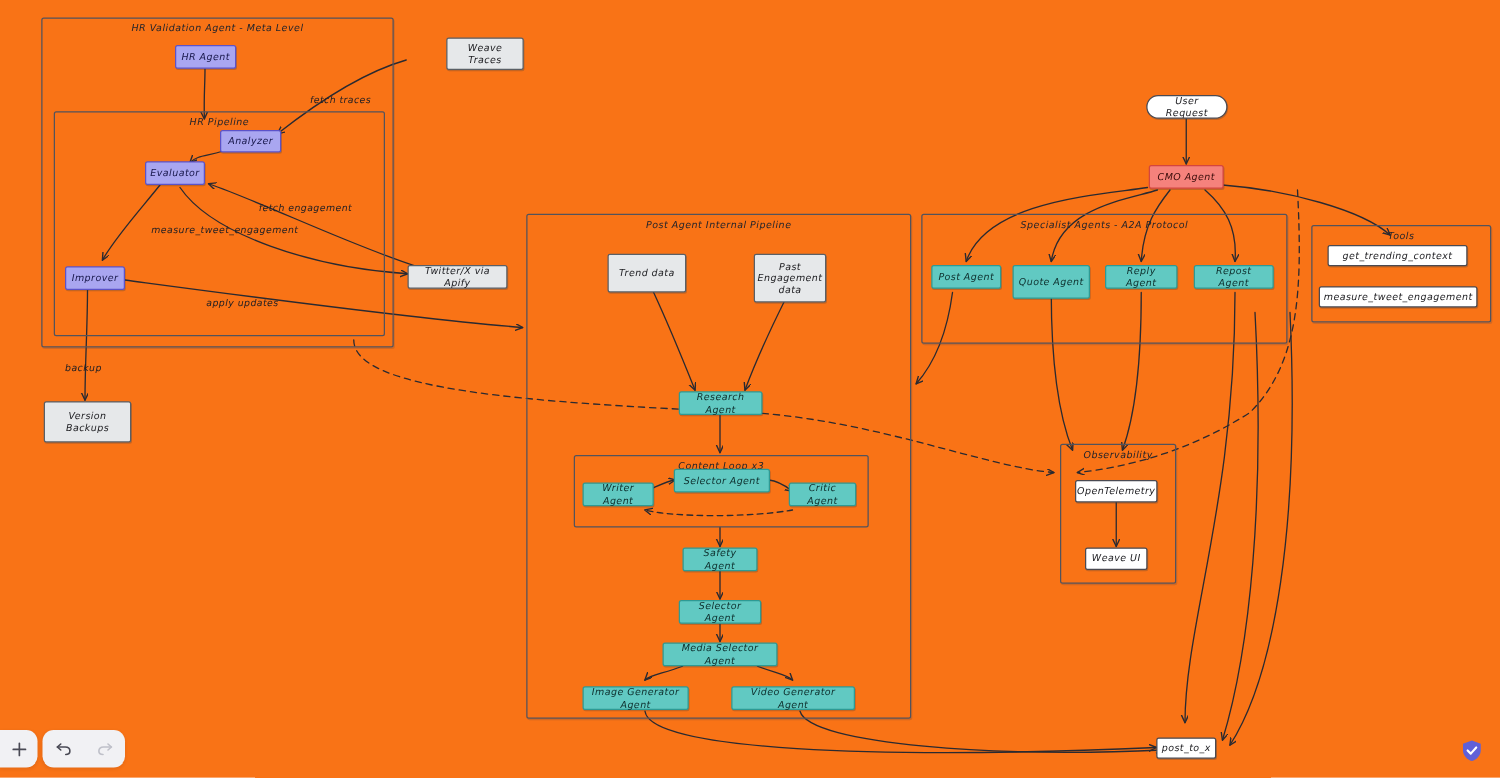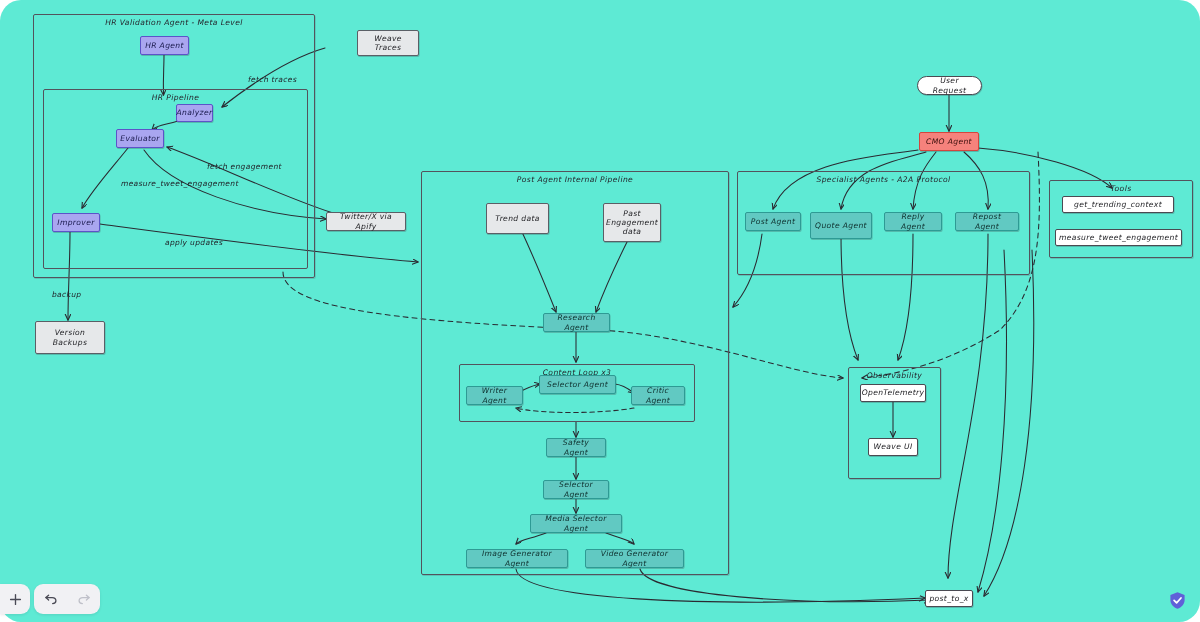--- a/index.html
+++ b/index.html
@@ -12,22 +12,21 @@
     width: 1200px;
     height: 622px;
     position: relative;
     overflow: hidden;
     font-family: "DejaVu Sans", sans-serif;
   }
 
   #canvas {
     position: absolute;
     inset: 0;
-    background: #5eead4;
-    border-radius: 21px;
+    background: #f97316;
   }
 
   svg#wires {
     position: absolute;
     left: 0; top: 0;
     width: 1200px;
     height: 622px;
     pointer-events: none;
   }
 
@@ -267,27 +266,27 @@
   </div>
 
   <div class="group shadowed" style="left:737px; top:171px; width:293px; height:104px;">
     <div class="group-title">Specialist Agents - A2A Protocol</div>
   </div>
 
   <div class="group shadowed" style="left:1049px; top:180px; width:144px; height:78px;">
     <div class="group-title">Tools</div>
   </div>
 
-  <div class="group shadowed" style="left:848px; top:355px; width:93px; height:112px;margin-top:12px;">
+  <div class="group shadowed" style="left:848px; top:355px; width:93px; height:112px;">
     <div class="group-title">Observability</div>
   </div>
 
   <div class="node n-purple" style="left:140px; top:36px; width:49px; height:19px;">HR Agent</div>
 
-  <div class="node n-purple" style="left:176px; top:104px; width:37px; height:18px;">Analyzer</div>
+  <div class="node n-purple" style="left:176px; top:104px; width:49px; height:18px;">Analyzer</div>
 
   <div class="node n-purple" style="left:116px; top:129px; width:48px; height:19px;">Evaluator</div>
 
   <div class="node n-purple" style="left:52px; top:213px; width:48px; height:19px;">Improver</div>
 
   <div class="node n-gray" style="left:325px; top:30px; width:62px; height:26px;margin-left:32px;">Weave Traces</div>
 
   <div class="node n-gray" style="left:326px; top:212px; width:80px; height:19px;">Twitter/X via Apify</div>
 
   <div class="node n-gray" style="left:35px; top:321px; width:70px; height:33px;">Version Backups</div>
@@ -303,21 +302,21 @@
   <div class="node n-teal" style="left:539px; top:375px; width:77px; height:19px;">Selector Agent</div>
 
   <div class="node n-teal" style="left:631px; top:386px; width:54px; height:19px;">Critic Agent</div>
 
   <div class="node n-teal" style="left:546px; top:438px; width:60px; height:19px;">Safety Agent</div>
 
   <div class="node n-teal" style="left:543px; top:480px; width:66px; height:19px;">Selector Agent</div>
 
   <div class="node n-teal" style="left:530px; top:514px; width:92px; height:19px;">Media Selector Agent</div>
 
-  <div class="node n-teal" style="left:466px; top:549px; width:102px; height:19px;">Image Generator Agent</div>
+  <div class="node n-teal" style="left:466px; top:549px; width:85px; height:19px;">Image Generator Agent</div>
 
   <div class="node n-teal" style="left:585px; top:549px; width:99px; height:19px;">Video Generator Agent</div>
 
   <div class="node n-white n-round" style="left:917px; top:76px; width:65px; height:19px;">User Request</div>
 
   <div class="node n-red" style="left:919px; top:132px; width:60px; height:19px;">CMO Agent</div>
 
   <div class="node n-teal" style="left:745px; top:212px; width:56px; height:19px;">Post Agent</div>
 
   <div class="node n-teal" style="left:810px; top:212px; width:62px; height:27px;">Quote Agent</div>

